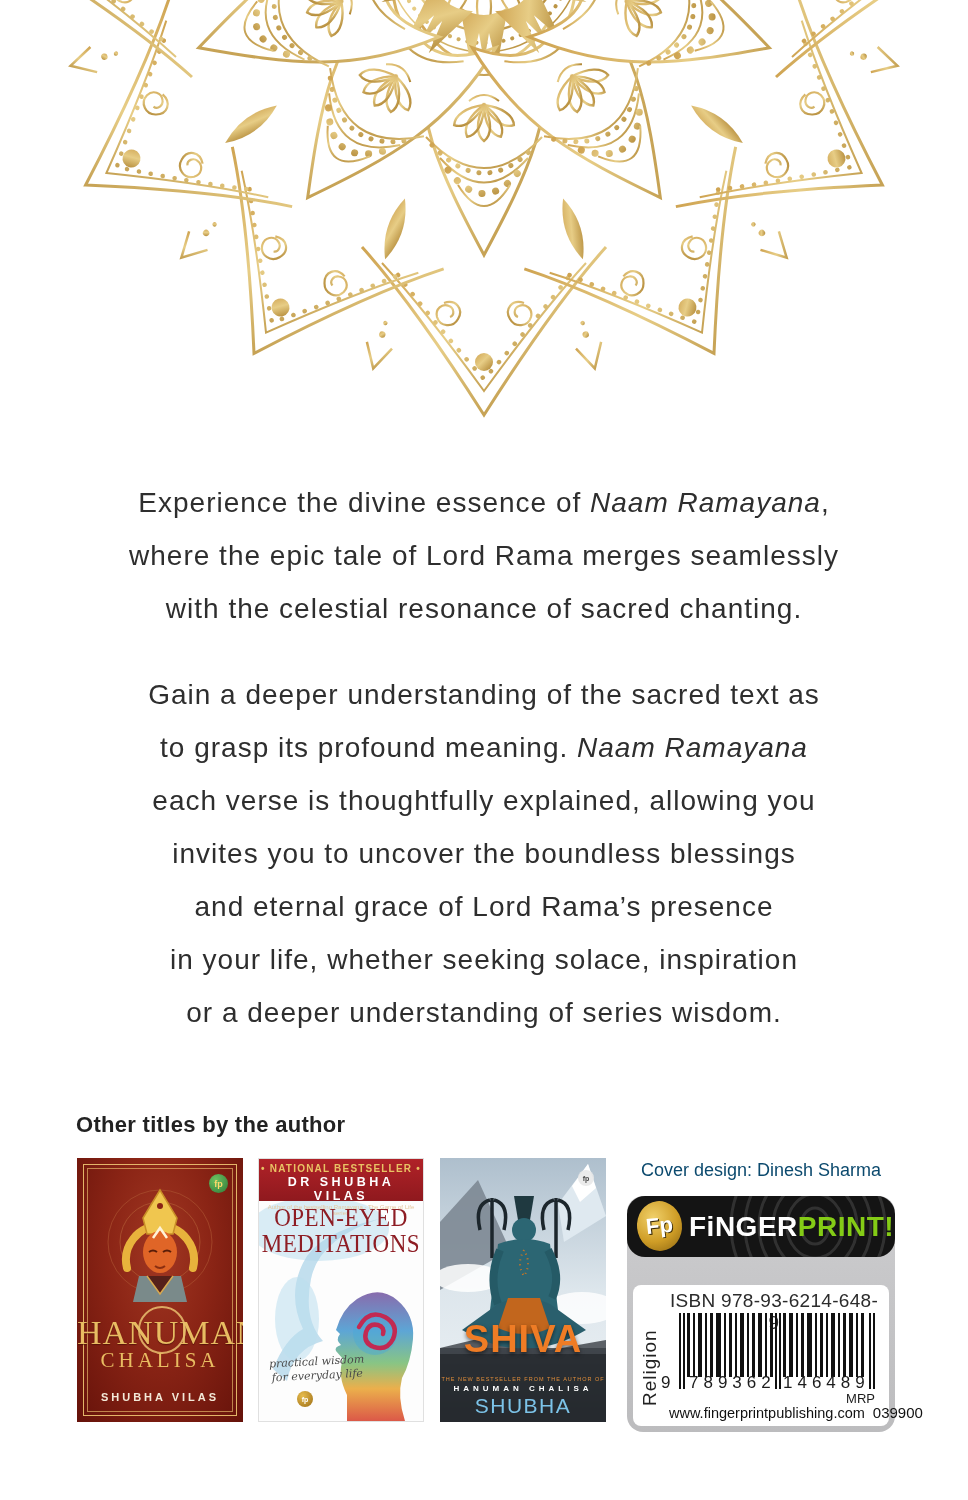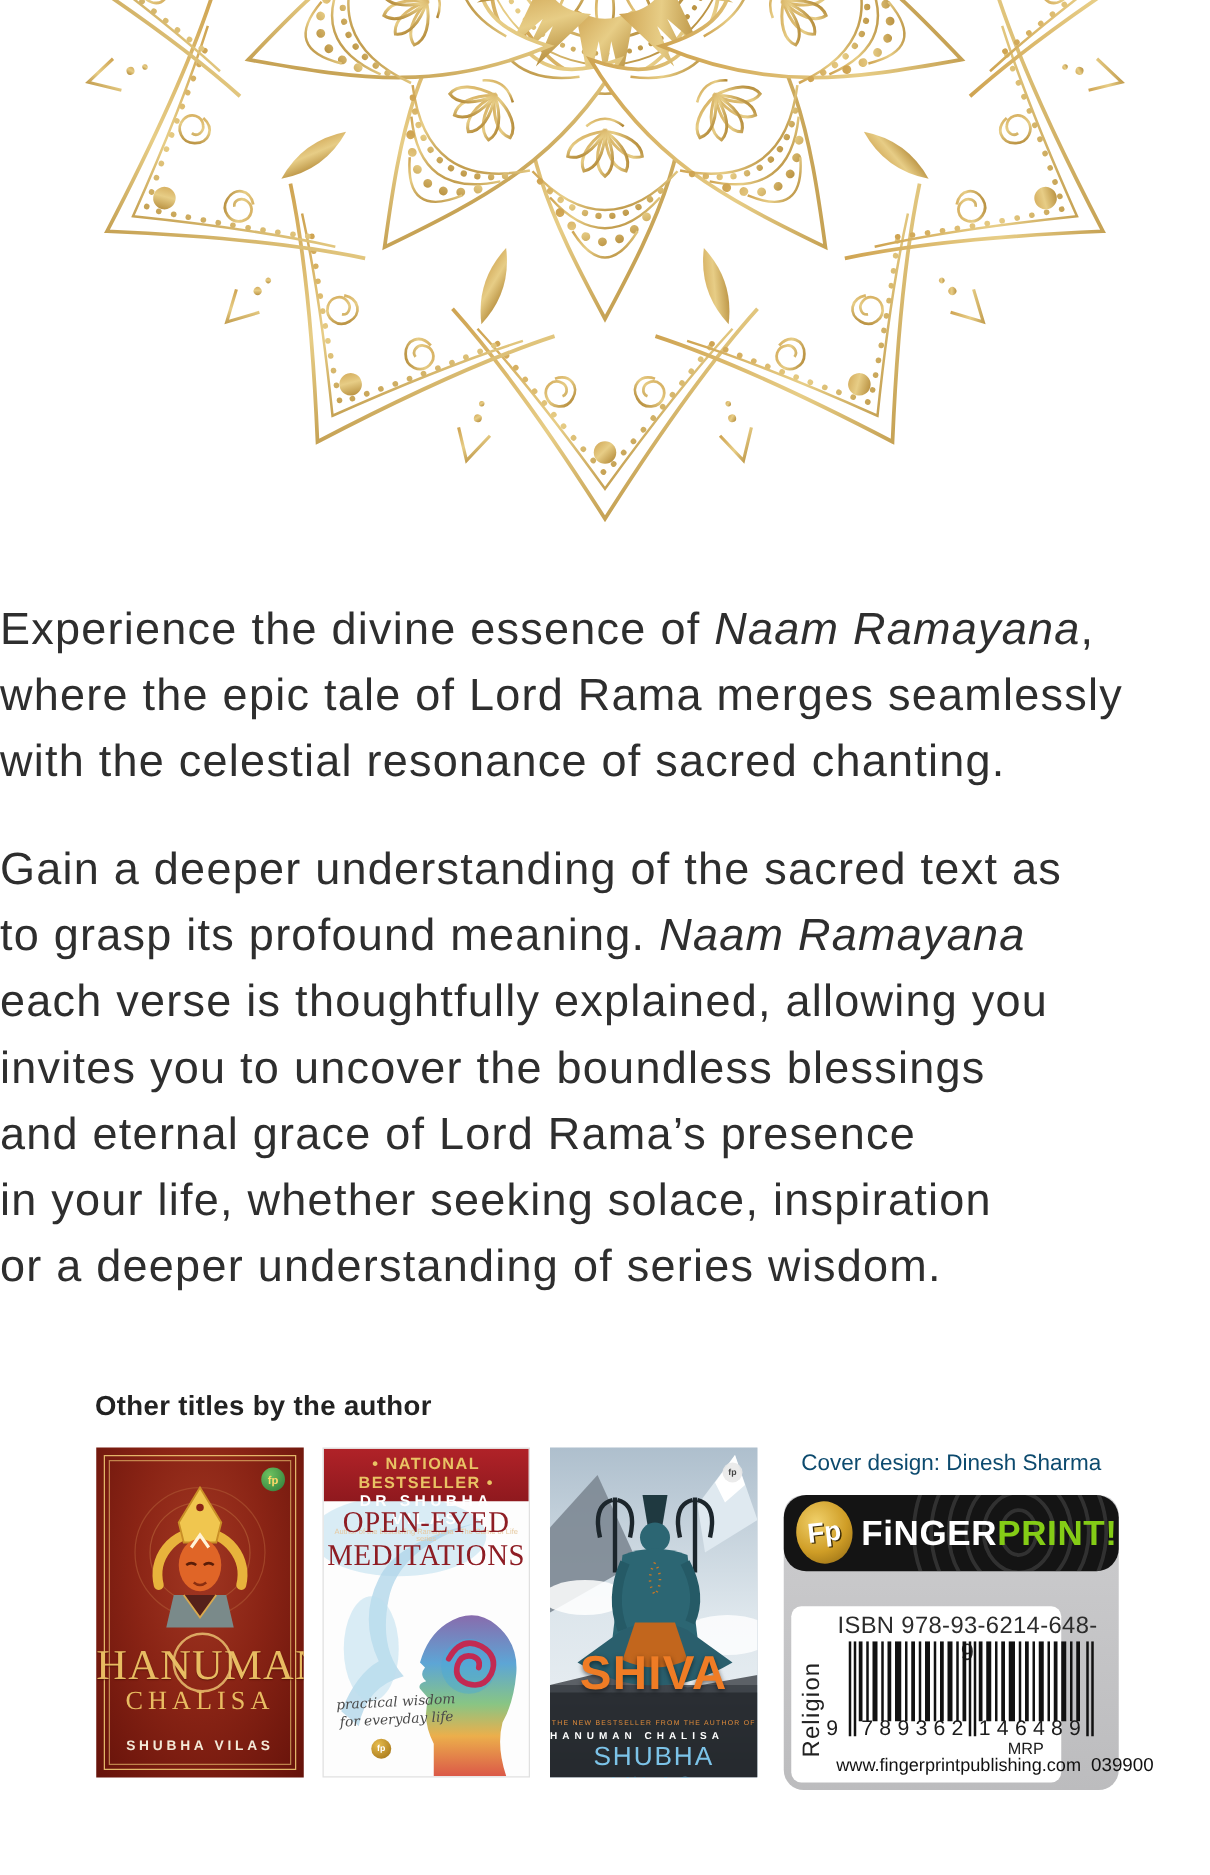--- a/index.html
+++ b/index.html
@@ -1,22 +1,22 @@
 <!DOCTYPE html>
 <html><head>
 <meta charset="utf-8">
 <style>
   html,body{margin:0;padding:0;background:#fff;}
   .cover{position:relative;width:968px;height:1500px;background:#ffffff;overflow:hidden;
          font-family:"Liberation Sans",sans-serif;}
   
   .mandala{position:absolute;left:0;top:0;}
   
-  .blurb{position:absolute;left:0;width:968px;text-align:left;color:#2e2e2e;
-         font-size:36px;line-height:53px;letter-spacing:1px;}
+  .blurb{position:absolute;left:0;width:968px;text-align:center;color:#2e2e2e;
+         font-size:28px;line-height:53px;letter-spacing:1px;}
   .blurb em{font-style:italic;}
   #blurb1{top:476px;}
   #blurb2{top:668px;}
   
   .other-heading{position:absolute;left:76px;top:1112px;font-size:22px;font-weight:600;
                  color:#222;letter-spacing:.3px;}
   .book{position:absolute;top:1158px;width:166px;height:264px;overflow:hidden;}
   
   #book1{left:77px;background:radial-gradient(ellipse at 50% 35%, #a13722 0%, #8a2415 45%, #65120a 100%);}
   #book1 .frame1{position:absolute;inset:6px;border:1.5px solid rgba(233,190,110,.95);}
@@ -31,21 +31,21 @@
   #book1 .ring{position:absolute;left:61px;top:148px;width:44px;height:44px;border:2px solid rgba(233,190,110,.85);
     border-radius:50%;}
   #book1 .t2{position:absolute;left:0;top:190px;width:166px;text-align:center;
     font-family:"Liberation Serif",serif;font-size:21px;letter-spacing:4px;color:#e8bc62;}
   #book1 .auth{position:absolute;left:0;top:233px;width:166px;text-align:center;
     font-size:11px;letter-spacing:3px;color:#f3e9d8;font-weight:bold;}
   
   #book2{left:258px;background:#fdfdfd;border:1px solid #e0e0e0;box-sizing:border-box;}
   #book2 .band{position:absolute;left:0;top:0;width:100%;height:42px;
     background:linear-gradient(#b02228,#8f191e);text-align:center;color:#fff;}
-  #book2 .band .tag{margin-top:4px;font-size:13px;letter-spacing:1.2px;color:#e9c264;font-weight:bold;}
+  #book2 .band .tag{margin-top:4px;font-size:10px;letter-spacing:1.2px;color:#e9c264;font-weight:bold;}
   #book2 .band .ba{font-size:12.5px;font-weight:bold;letter-spacing:3.5px;margin-top:1px;}
   #book2 .band .note{font-size:6px;color:#e6c9a0;margin-top:1px;}
   #book2 .title{position:absolute;left:0;top:47px;width:100%;text-align:center;
     font-family:"Liberation Serif",serif;font-size:23px;line-height:25px;color:#8e1d24;
     letter-spacing:.5px;transform:scaleY(1.05);}
   #book2 .wc{position:absolute;left:0;top:40px;}
   #book2 .tagline{position:absolute;left:10px;top:196px;width:96px;
     font-family:"DejaVu Serif",serif;font-style:italic;font-size:11px;line-height:14px;
     color:#4a4a4a;transform:rotate(-3deg);text-align:center;}
   #book2 .badge{position:absolute;left:38px;bottom:14px;width:16px;height:16px;border-radius:50%;
@@ -54,40 +54,40 @@
   
   #book3{left:440px;background:#b9c7d4;}
   #book3 .scene{position:absolute;left:0;top:0;}
   #book3 .badge{position:absolute;right:12px;top:12px;width:16px;height:16px;border-radius:50%;
     background:#e9e9e9;color:#333;font-size:7px;font-weight:bold;display:flex;align-items:center;
     justify-content:center;opacity:.9;}
   #book3 .title{position:absolute;left:0;top:160px;width:100%;text-align:center;color:#ef7c25;
     font-size:38px;font-weight:800;letter-spacing:1px;text-shadow:0 2px 4px rgba(0,0,0,.55);}
   #book3 .sub1{position:absolute;left:0;top:218px;width:100%;text-align:center;color:#e08b3a;
     font-size:5.5px;letter-spacing:1px;}
-  #book3 .sub2{position:absolute;left:0;top:226px;width:100%;text-align:left;color:#fff;
+  #book3 .sub2{position:absolute;left:0;top:226px;width:100%;text-align:center;color:#fff;
     font-size:8px;font-weight:bold;letter-spacing:4px;}
   #book3 .auth{position:absolute;left:0;top:236px;width:100%;text-align:center;color:#7cc3e8;
     font-size:21px;letter-spacing:1.5px;font-weight:500;}
   
   .credit{position:absolute;left:627px;top:1160px;width:268px;text-align:center;
     font-size:18px;color:#0c4a6e;}
   .gray-panel{position:absolute;left:627px;top:1196px;width:268px;height:236px;
     background:linear-gradient(#cdcdcf,#bcbcbe);border-radius:16px;}
   .fp-logo{position:absolute;left:627px;top:1196px;width:268px;height:61px;background:#141414;
     border-radius:18px;overflow:hidden;}
   .fp-logo svg{position:absolute;right:0;top:0;}
   .fp-oval{position:absolute;left:10px;top:5px;width:45px;height:50px;border-radius:50%;
     background:radial-gradient(circle at 38% 32%, #f0d06a 0%, #cf9d26 55%, #8a6412 100%);
     transform:rotate(-6deg);display:flex;align-items:center;justify-content:center;
     color:#fff;font-size:22px;font-weight:bold;text-shadow:1px 1px 0 #3a2a05;}
   .fp-word{position:absolute;left:62px;top:15px;font-size:28px;font-weight:700;letter-spacing:.5px;
     white-space:nowrap;}
   .fp-word .w{color:#fff;} .fp-word .g{color:#84cc16;}
-  .isbn-box{position:absolute;left:633px;top:1285px;width:216px;height:141px;background:#fff;
+  .isbn-box{position:absolute;left:633px;top:1285px;width:256px;height:141px;background:#fff;
     border-radius:8px;}
   .isbn-label{position:absolute;left:34px;top:5px;width:214px;text-align:center;font-size:19px;
     color:#2b2b2b;letter-spacing:.3px;}
   .isbn-cat{position:absolute;left:6px;top:32px;height:102px;writing-mode:vertical-rl;
     transform:rotate(180deg);font-size:19px;font-weight:500;color:#222;letter-spacing:1px;
     text-align:center;}
   .barcode{position:absolute;left:44px;top:28px;}
   .bdigits span{position:absolute;font-size:17px;color:#1c1c1c;}
   .bd-lead{left:28px;top:88px;}
   .bd-l{left:56px;top:88px;width:86px;text-align:center;letter-spacing:5px;}

